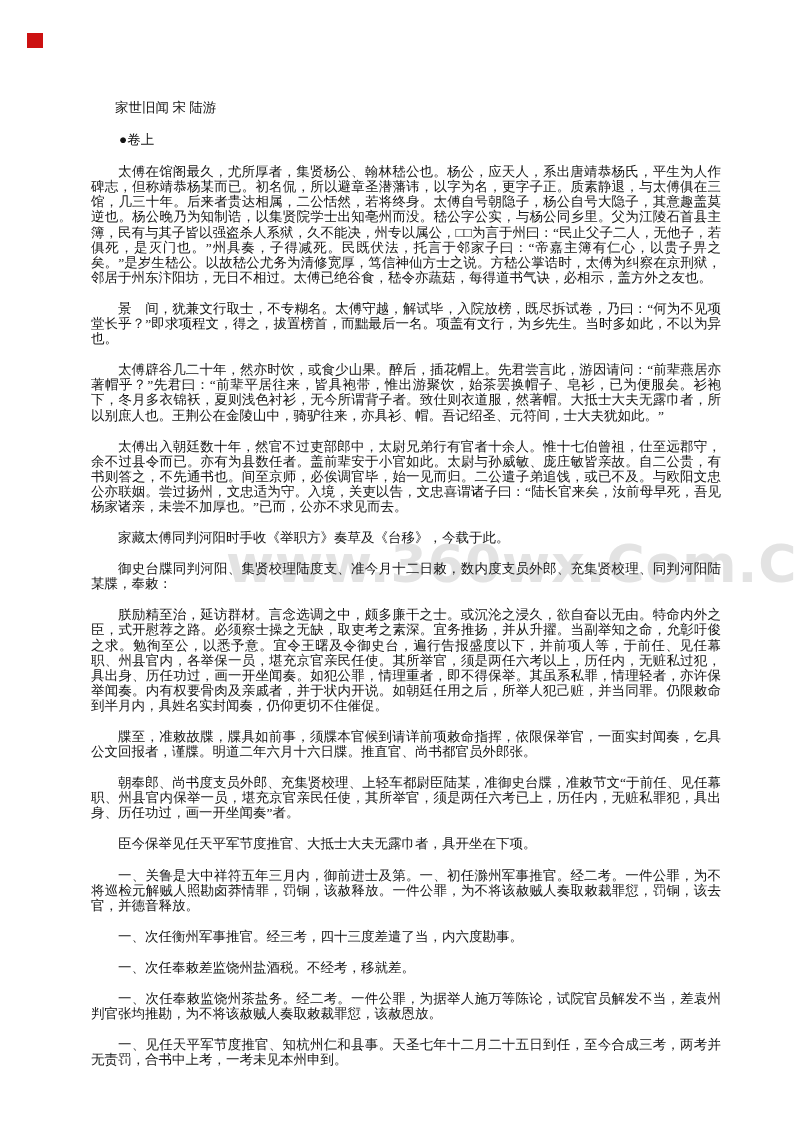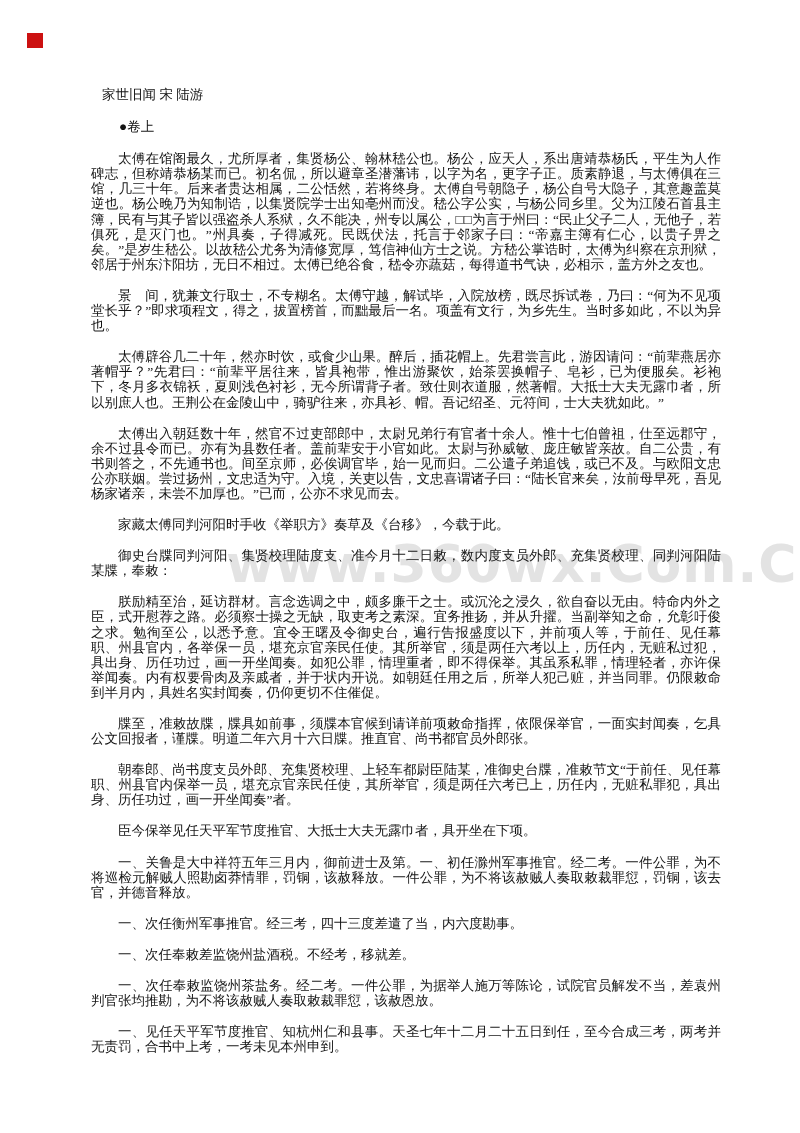--- a/index.html
+++ b/index.html
@@ -25,21 +25,21 @@
   }
   .content{
     position:absolute;left:75px;top:87px;
     width:662px;
     font-size:13.5px;
     line-height:15.1px;
     color:#141414;
     text-align:justify;
     z-index:1;
   }
-  .title-line{margin:0;text-indent:2em;}
+  .title-line{margin:13px;text-indent:2em;}
   .section-line{margin:17px;text-indent:2em;}
   .para{margin:16px;text-indent:2em;}
 </style>
 </head>
 <body>
 
 <div class="page">
   <div class="red-marker" style="background-color: rgb(204, 17, 17);"></div>
 
   <div class="watermark" style="color: rgb(227, 227, 227);">www.360wx.Com.Cn</div>

